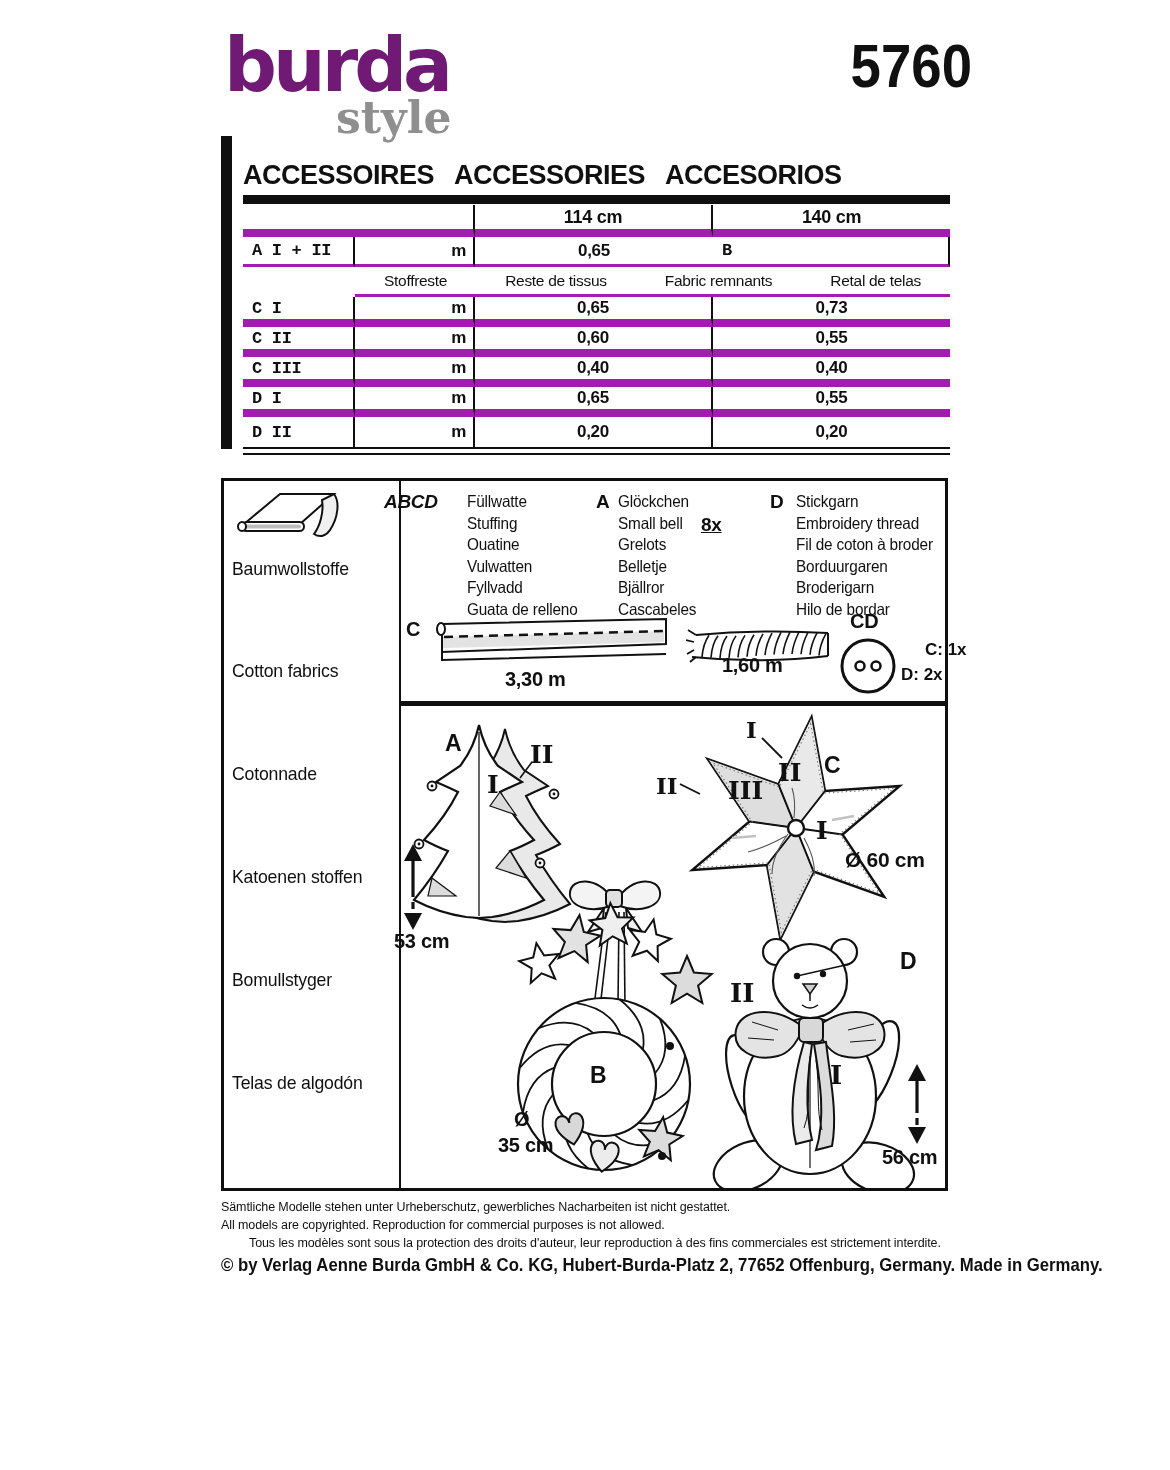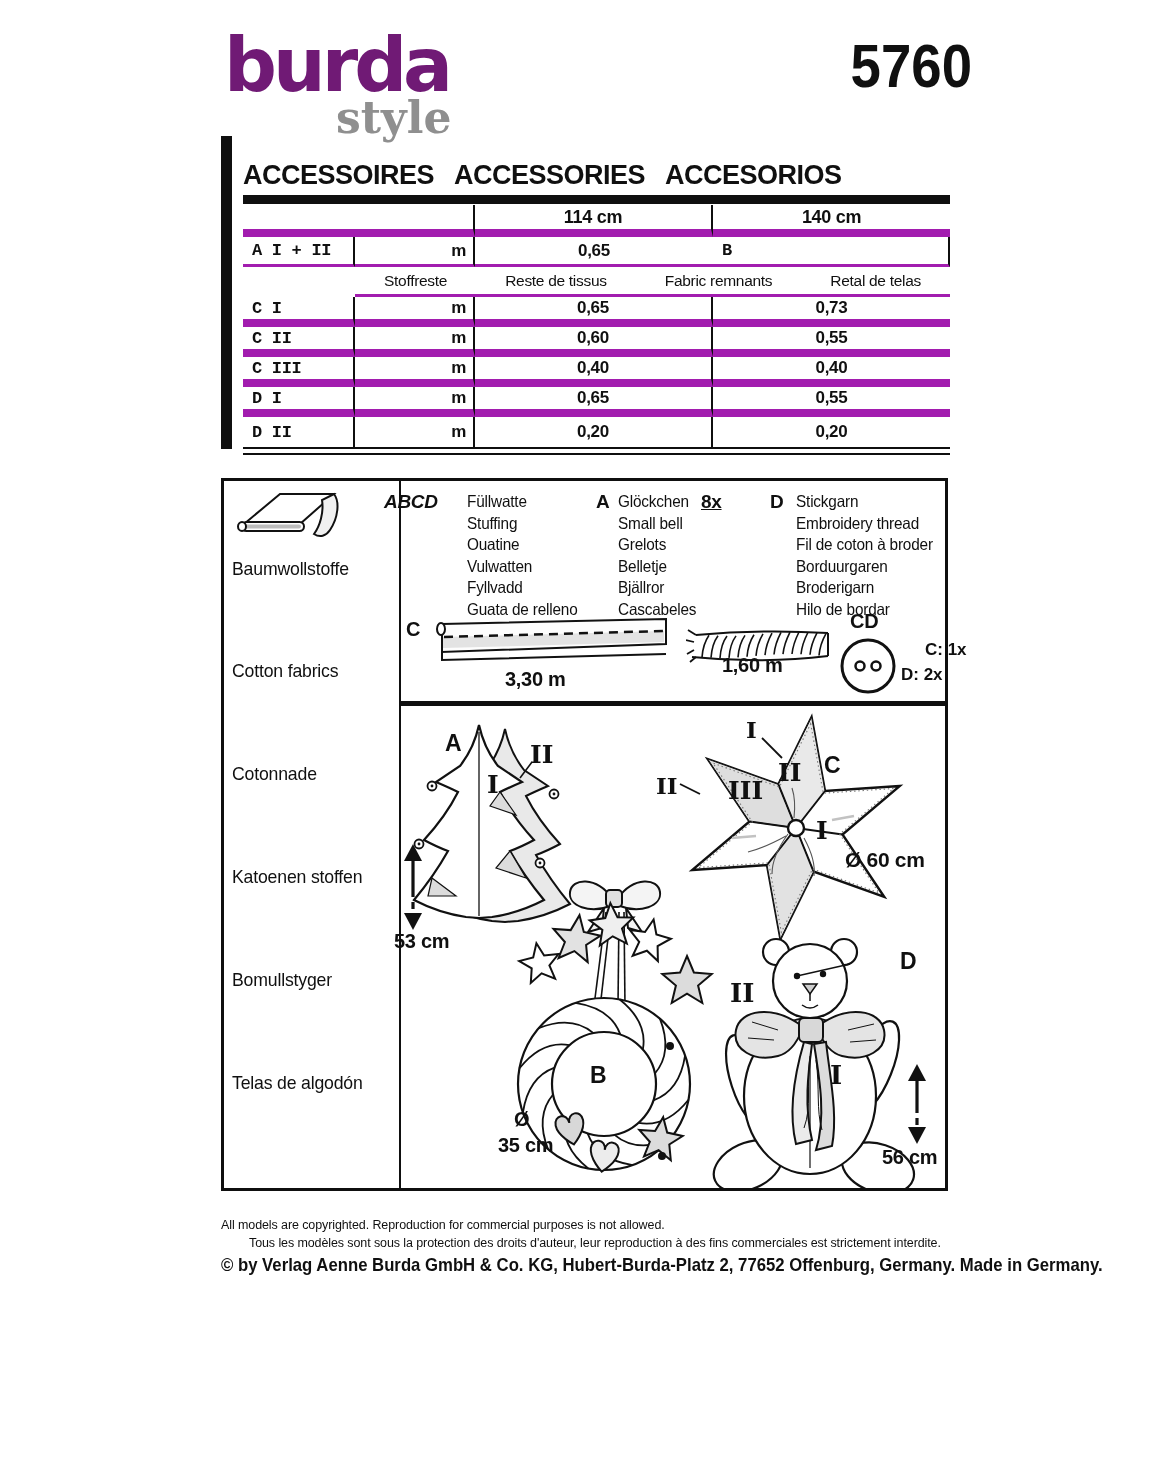--- a/index.html
+++ b/index.html
@@ -118,21 +118,21 @@
 Vulwatten
 Fyllvadd
 Guata de relleno</div>
   <span class="abs codetxt" style="left:596px;top:491px;">A</span>
   <div class="abs listtxt pre cxl" style="left:618px;top:491px;">Glöckchen
 Small bell
 Grelots
 Belletje
 Bjällror
 Cascabeles</div>
-  <span class="abs codetxt" style="left:701px;top:491px;text-decoration:underline;">8x</span>
+  <span class="abs codetxt" style="left:701px;top:514px;text-decoration:underline;">8x</span>
   <span class="abs codetxt" style="left:770px;top:491px;">D</span>
   <div class="abs listtxt pre cxl" style="left:796px;top:491px;">Stickgarn
 Embroidery thread
 Fil de coton à broder
 Borduurgaren
 Broderigarn
 Hilo de bordar</div>
 
   <span class="abs dimtxt" style="left:406px;top:618px;">C</span>
   <svg class="abs" style="left:430px;top:616px;" width="240" height="52" viewBox="0 0 240 52">
@@ -331,17 +331,18 @@
   <span class="abs rn" style="left:730px;top:978px;font-size:26px;">II</span>
   <span class="abs rn" style="left:830px;top:1060px;font-size:26px;">I</span>
   <svg class="abs" style="left:906px;top:1064px;" width="22" height="80" viewBox="0 0 22 80">
     <polygon points="11,0 2,17 20,17" fill="#111"></polygon>
     <line x1="11" y1="14" x2="11" y2="42" stroke="#111" stroke-width="3.2"></line>
     <line x1="11" y1="42" x2="11" y2="66" stroke="#111" stroke-width="3.2" stroke-dasharray="7,5"></line>
     <polygon points="11,80 2,63 20,63" fill="#111"></polygon>
   </svg>
   <span class="abs dimtxt" style="left:882px;top:1146px;">56 cm</span>
 
+  <span class="abs ftr" style="left:221px;top:1200px;">Sämtliche Modelle stehen unter Urheberschutz, gewerbliches Nacharbeiten ist nicht gestattet.</span>
   <span class="abs ftr" style="left:221px;top:1218px;text-align:center;">All models are copyrighted. Reproduction for commercial purposes is not allowed.</span>
   <span class="abs ftr" style="left:221px;top:1236px;margin-left:28px;">Tous les modèles sont sous la protection des droits d'auteur, leur reproduction à des fins commerciales est strictement interdite.</span>
   <span class="abs b nw cxl88" style="left:221px;top:1254px;font-size:19px;">© by Verlag Aenne Burda GmbH &amp; Co. KG, Hubert-Burda-Platz 2, 77652 Offenburg, Germany. Made in Germany.</span>
 
 </div>
 
 </body></html>

